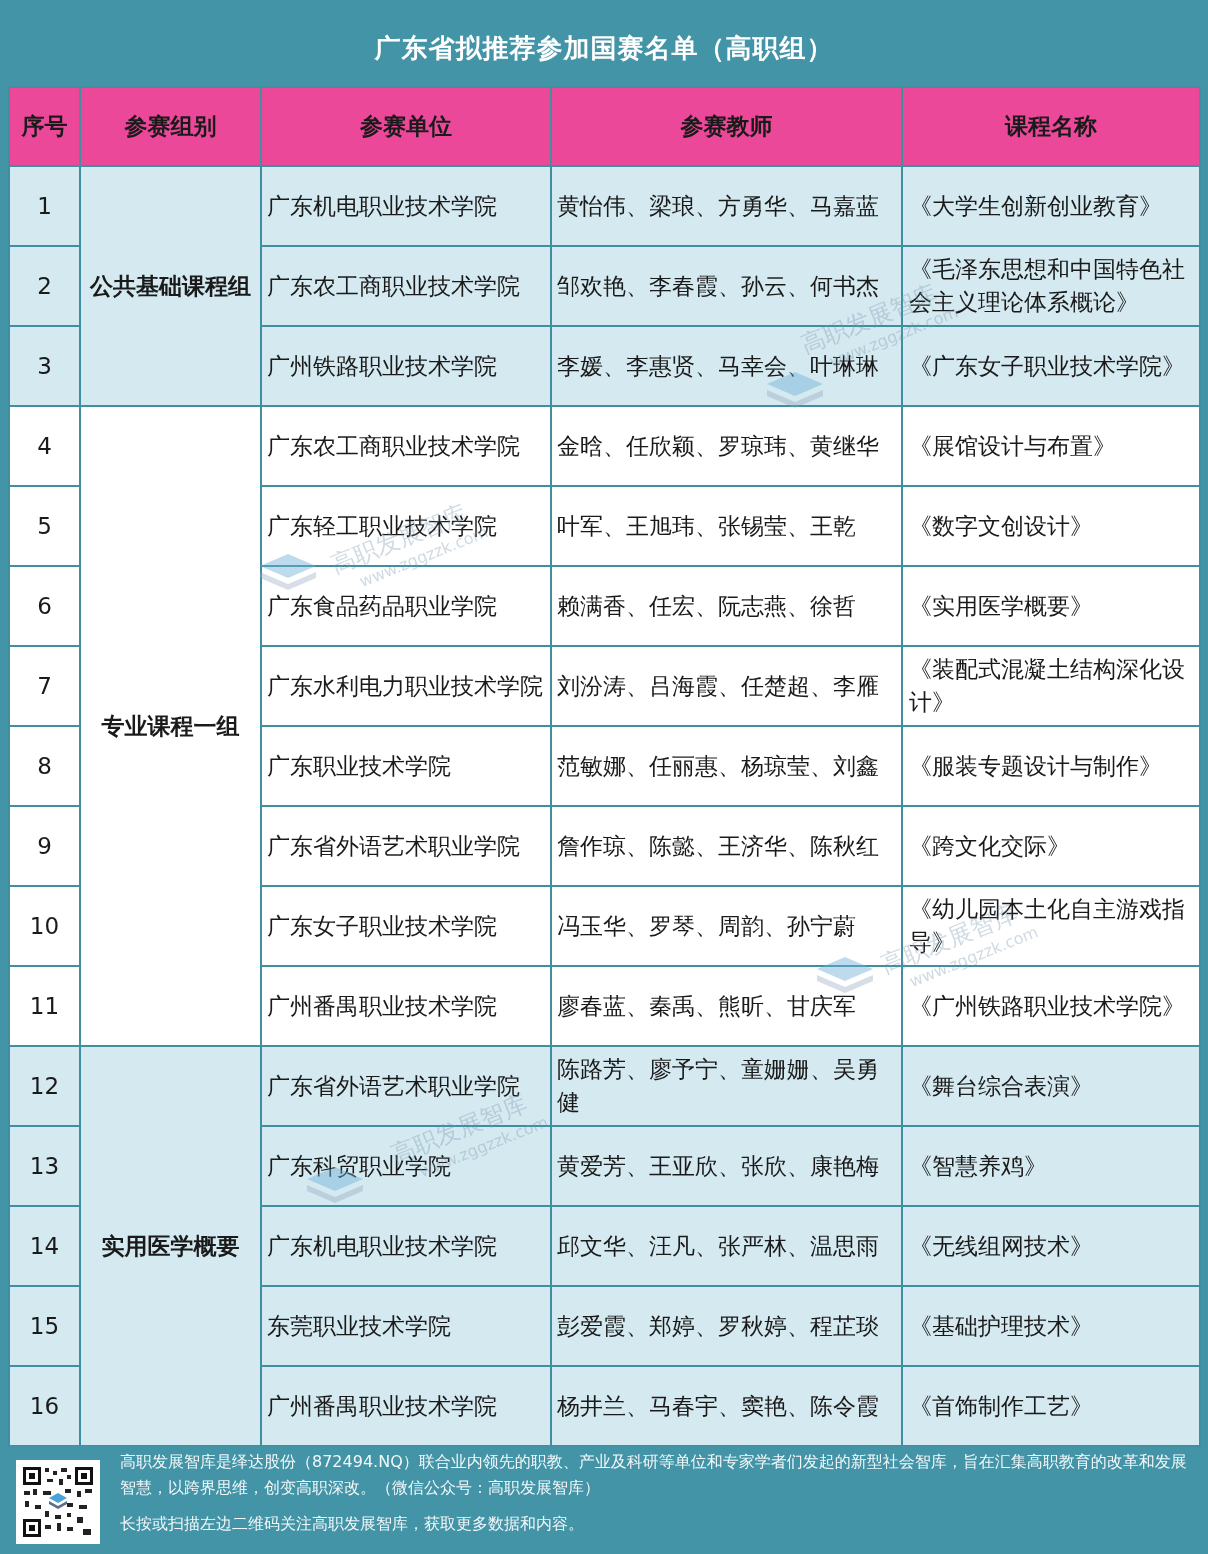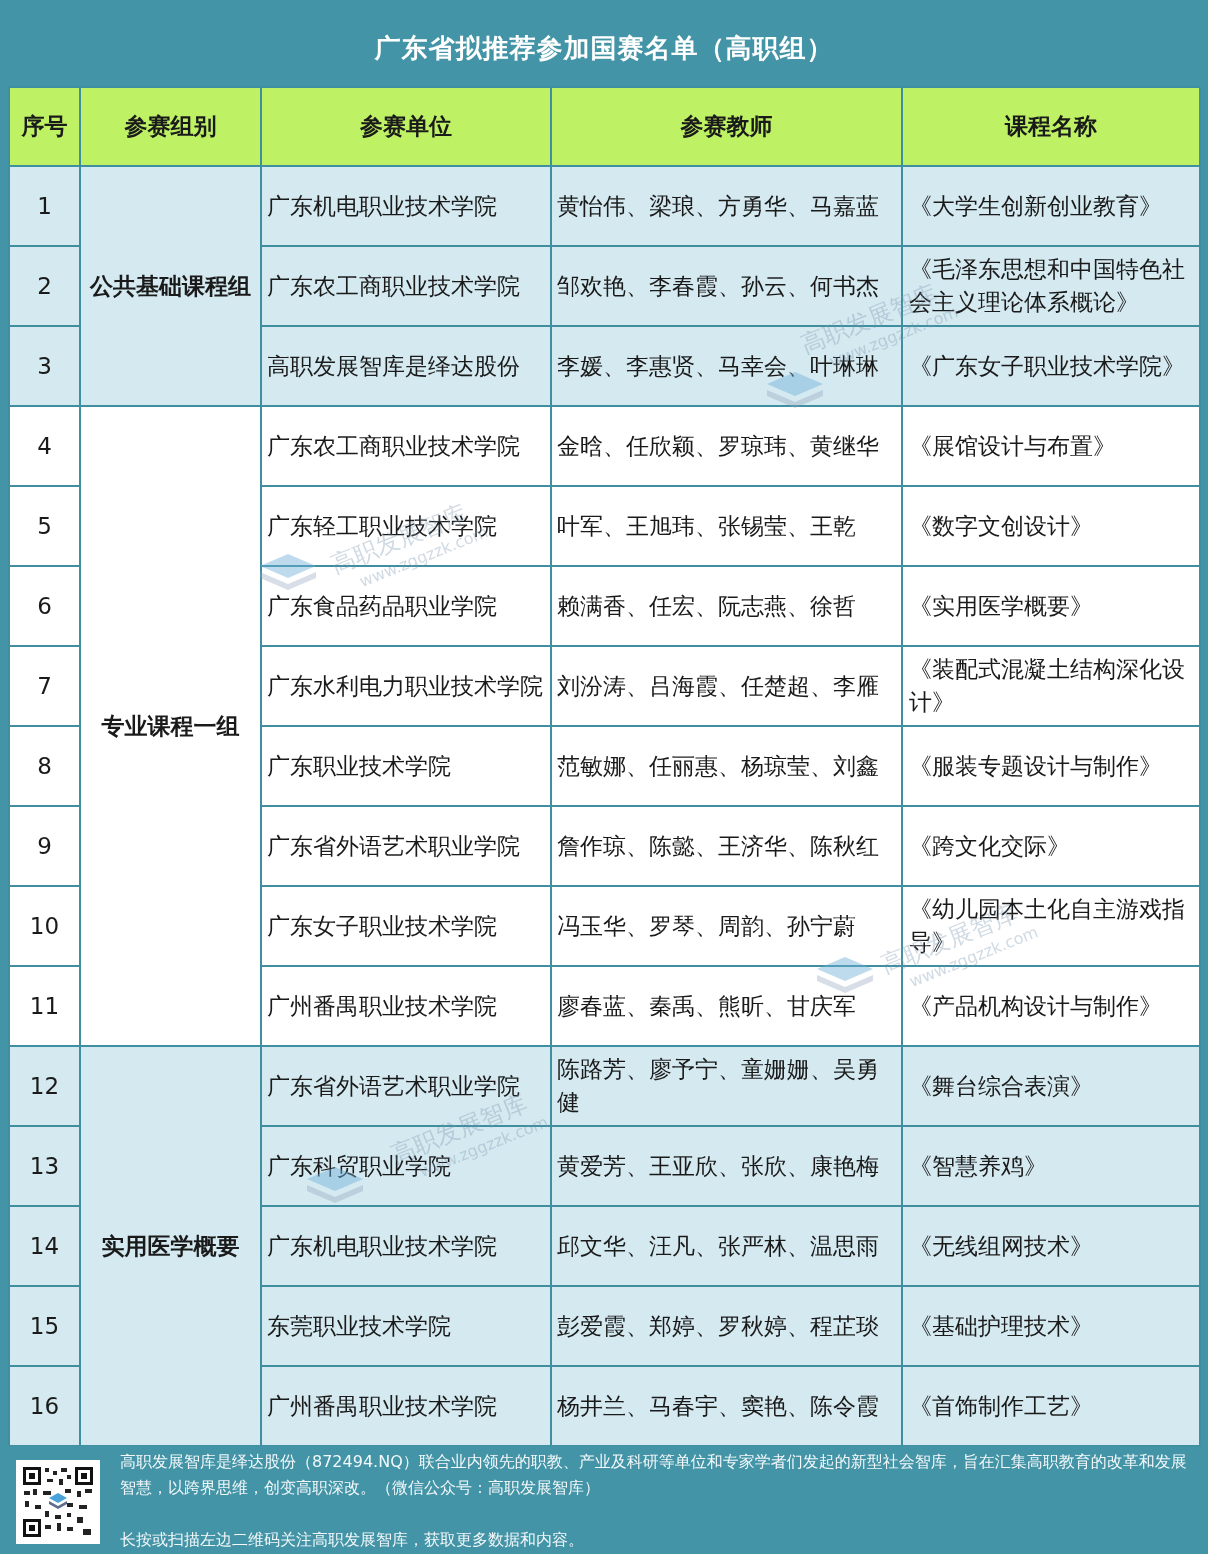--- a/index.html
+++ b/index.html
@@ -16,21 +16,21 @@
       position: absolute; left: 8px; top: 86px; width: 1191px;
       border-collapse: collapse; table-layout: fixed;
       background: #ffffff;
     }
     table.roster td, table.roster th {
       border: 2px solid #3f8fa0;
       font-size: 23px; line-height: 33px; vertical-align: middle;
       overflow: hidden;
     }
     table.roster th {
-      height: 79px; font-weight: bold; text-align: center; background: #bef264; font-size: 23px;
+      height: 79px; font-weight: bold; text-align: center; background: #ec4899; font-size: 23px;
     }
     table.roster td { height: 80px; padding: 0 5px; }
     td.c-idx { text-align: center; }
     td.c-group { text-align: center; padding: 0 2px; font-weight: bold; }
     td.c-course { padding-left: 6px !important; padding-right: 2px !important; }
     tr.shade td { background: #d5e9f0; }
     tr.plain td { background: #ffffff; }
 
     .watermark {
       position: absolute; pointer-events: none; transform: rotate(-22deg);
@@ -46,21 +46,21 @@
       background: #4394a6; color: #ffffff;
     }
     .qr {
       position: absolute; left: 16px; top: 14px; width: 84px; height: 84px;
       background: #ffffff; padding: 5px;
     }
     .footer-text {
       position: absolute; left: 120px; top: 3px; width: 1070px;
       font-size: 16px; line-height: 26px; color: #f2f8fa;
     }
-    .footer-text p.scan { margin-top: 26px; }
+    .footer-text p.scan { margin-top: 10px; }
   </style>
 </head>
 <body>
 
 <div class="title-bar">广东省拟推荐参加国赛名单（高职组）</div>
 
 <table class="roster">
   <colgroup>
     <col style="width:71px">
       <col style="width:181px">
@@ -86,21 +86,21 @@
       <td class="c-course">《大学生创新创业教育》</td>
     </tr>
     <tr class="shade">
       <td class="c-idx">2</td>
       <td>广东农工商职业技术学院</td>
       <td>邹欢艳、李春霞、孙云、何书杰</td>
       <td class="c-course">《毛泽东思想和中国特色社会主义理论体系概论》</td>
     </tr>
     <tr class="shade">
       <td class="c-idx">3</td>
-      <td>高职发展智库是绎达股份</td>
+      <td>广州铁路职业技术学院</td>
       <td>李媛、李惠贤、马幸会、叶琳琳</td>
       <td class="c-course">《广东女子职业技术学院》</td>
     </tr>
 
     <tr class="plain">
       <td class="c-idx">4</td>
       <td class="c-group" rowspan="8">专业课程一组</td>
       <td>广东农工商职业技术学院</td>
       <td>金晗、任欣颖、罗琼玮、黄继华</td>
       <td class="c-course">《展馆设计与布置》</td>
@@ -138,21 +138,21 @@
     <tr class="plain">
       <td class="c-idx">10</td>
       <td>广东女子职业技术学院</td>
       <td>冯玉华、罗琴、周韵、孙宁蔚</td>
       <td class="c-course">《幼儿园本土化自主游戏指导》</td>
     </tr>
     <tr class="plain">
       <td class="c-idx">11</td>
       <td>广州番禺职业技术学院</td>
       <td>廖春蓝、秦禹、熊昕、甘庆军</td>
-      <td class="c-course">《产品机构设计与制作》</td>
+      <td class="c-course">《广州铁路职业技术学院》</td>
     </tr>
 
     <tr class="shade">
       <td class="c-idx">12</td>
       <td class="c-group" rowspan="5">实用医学概要</td>
       <td>广东省外语艺术职业学院</td>
       <td>陈路芳、廖予宁、童姗姗、吴勇健</td>
       <td class="c-course">《舞台综合表演》</td>
     </tr>
     <tr class="shade">

